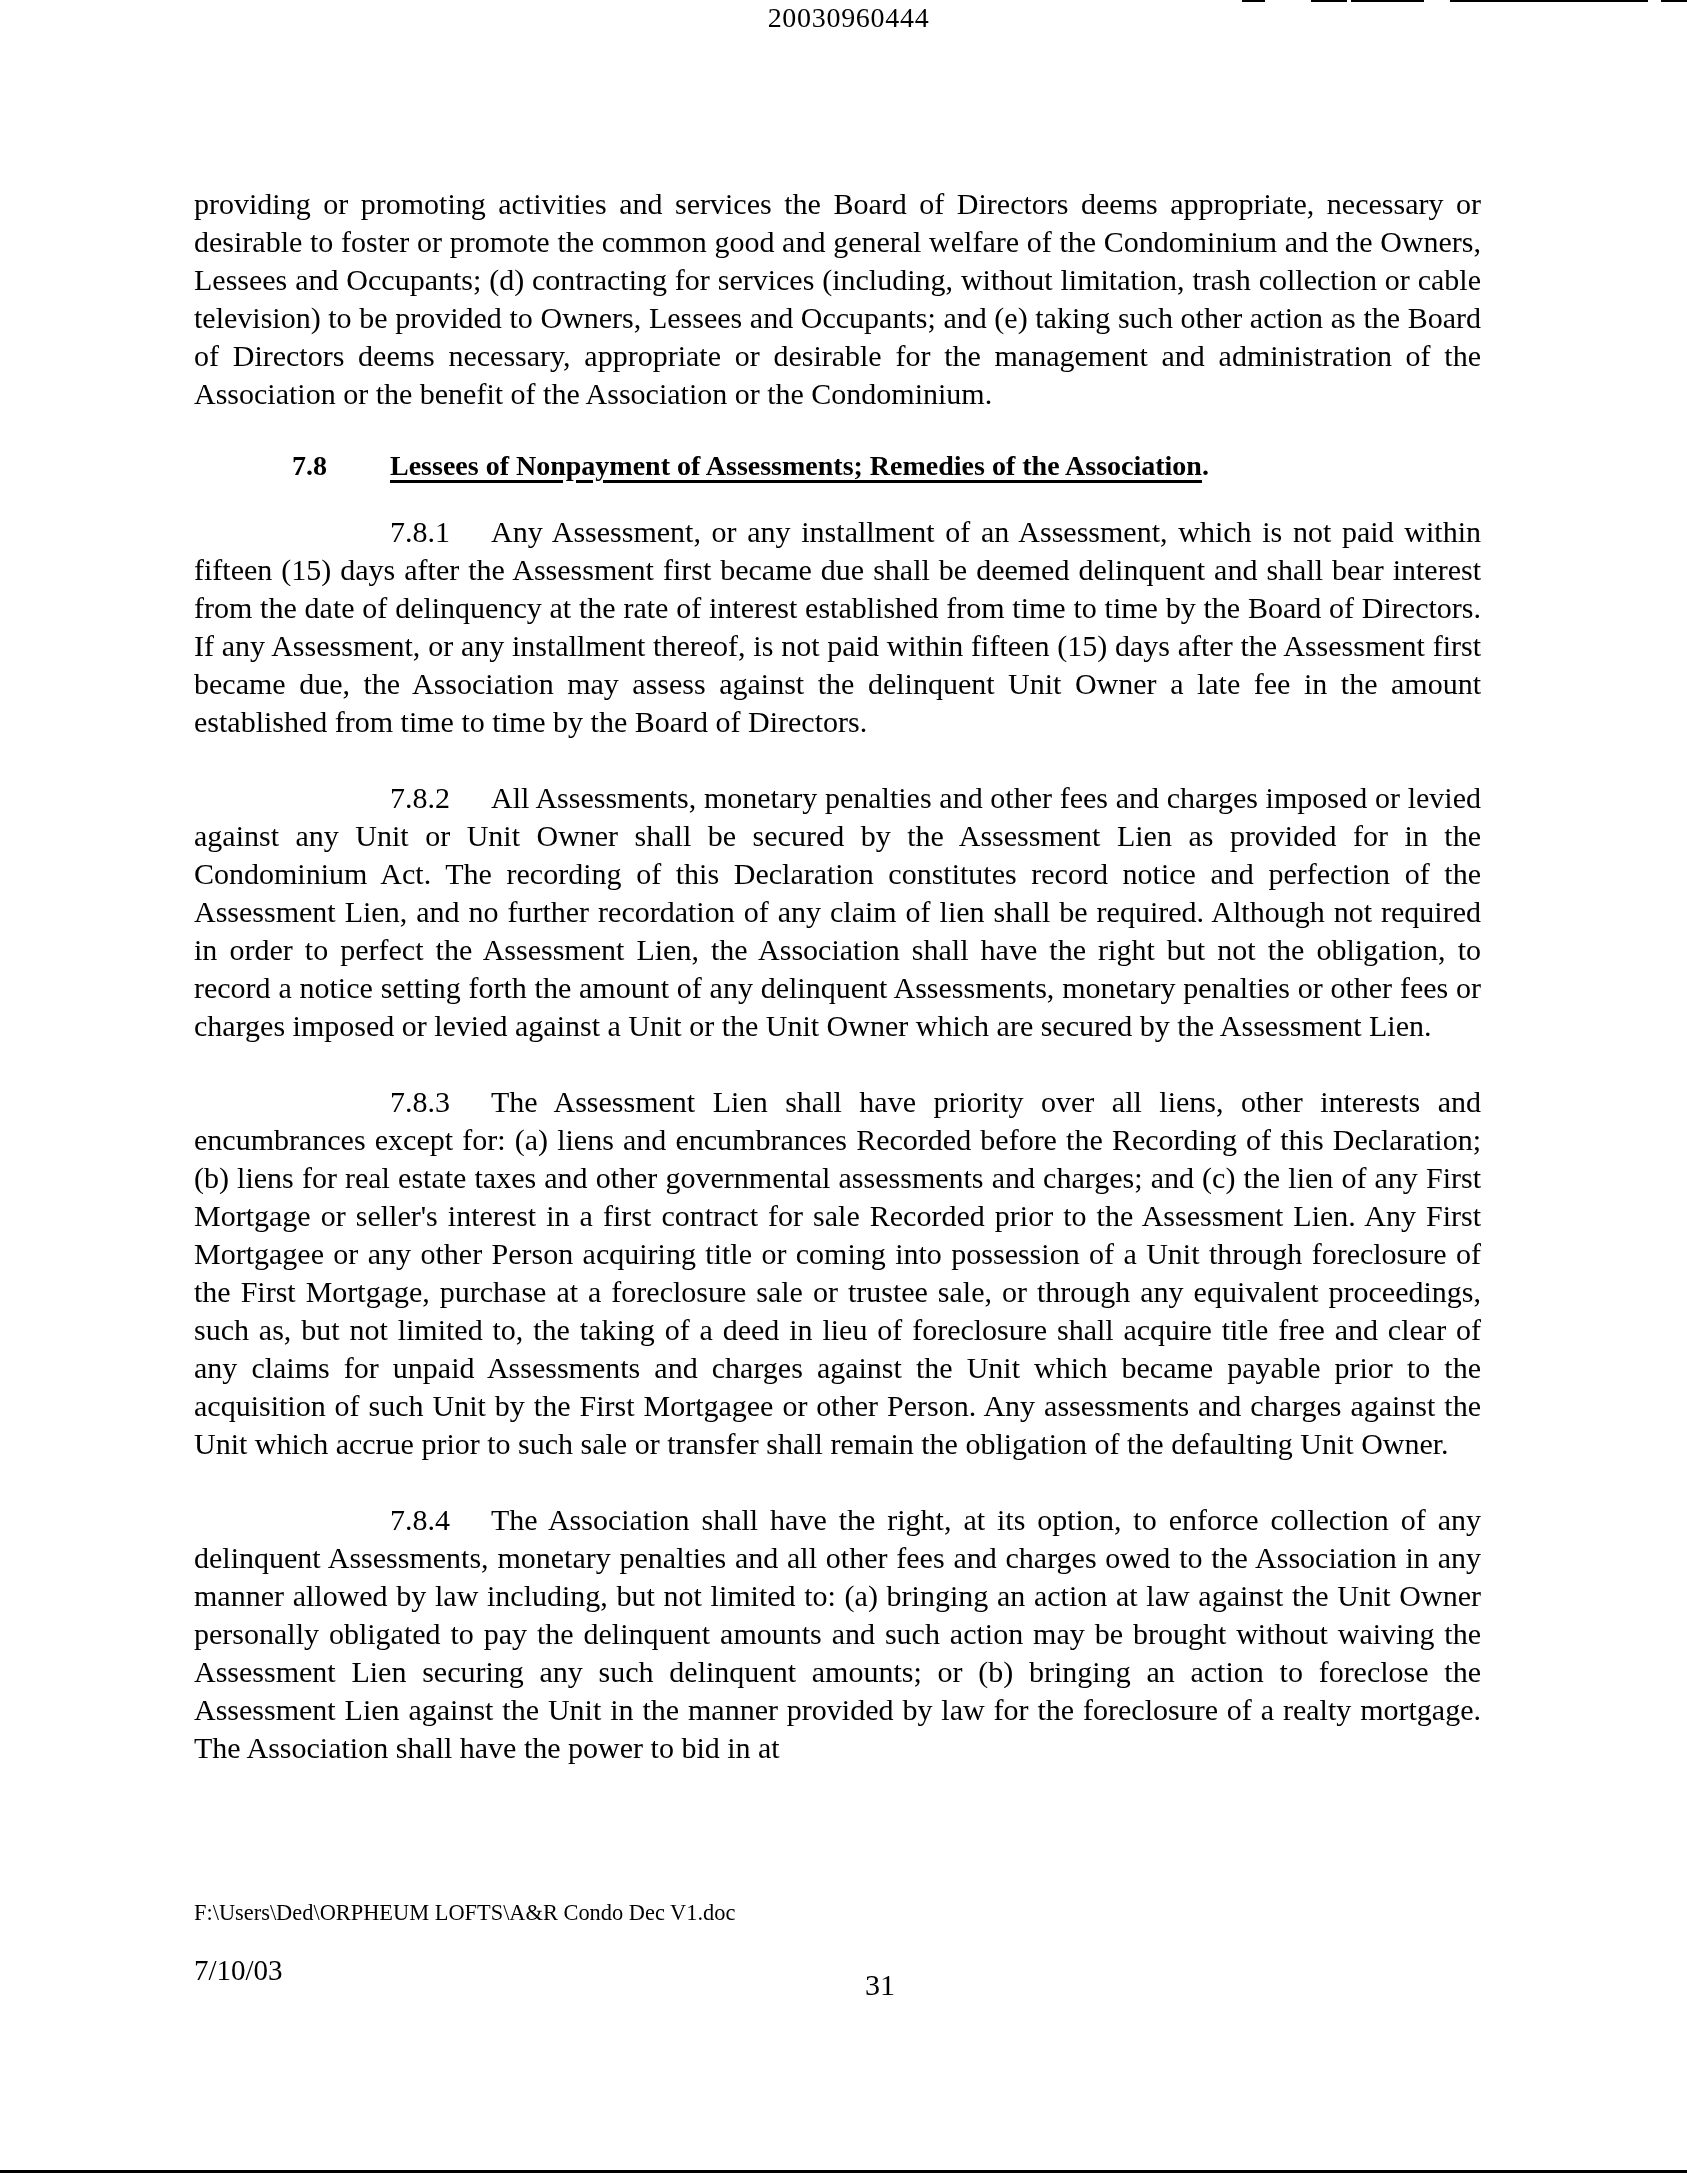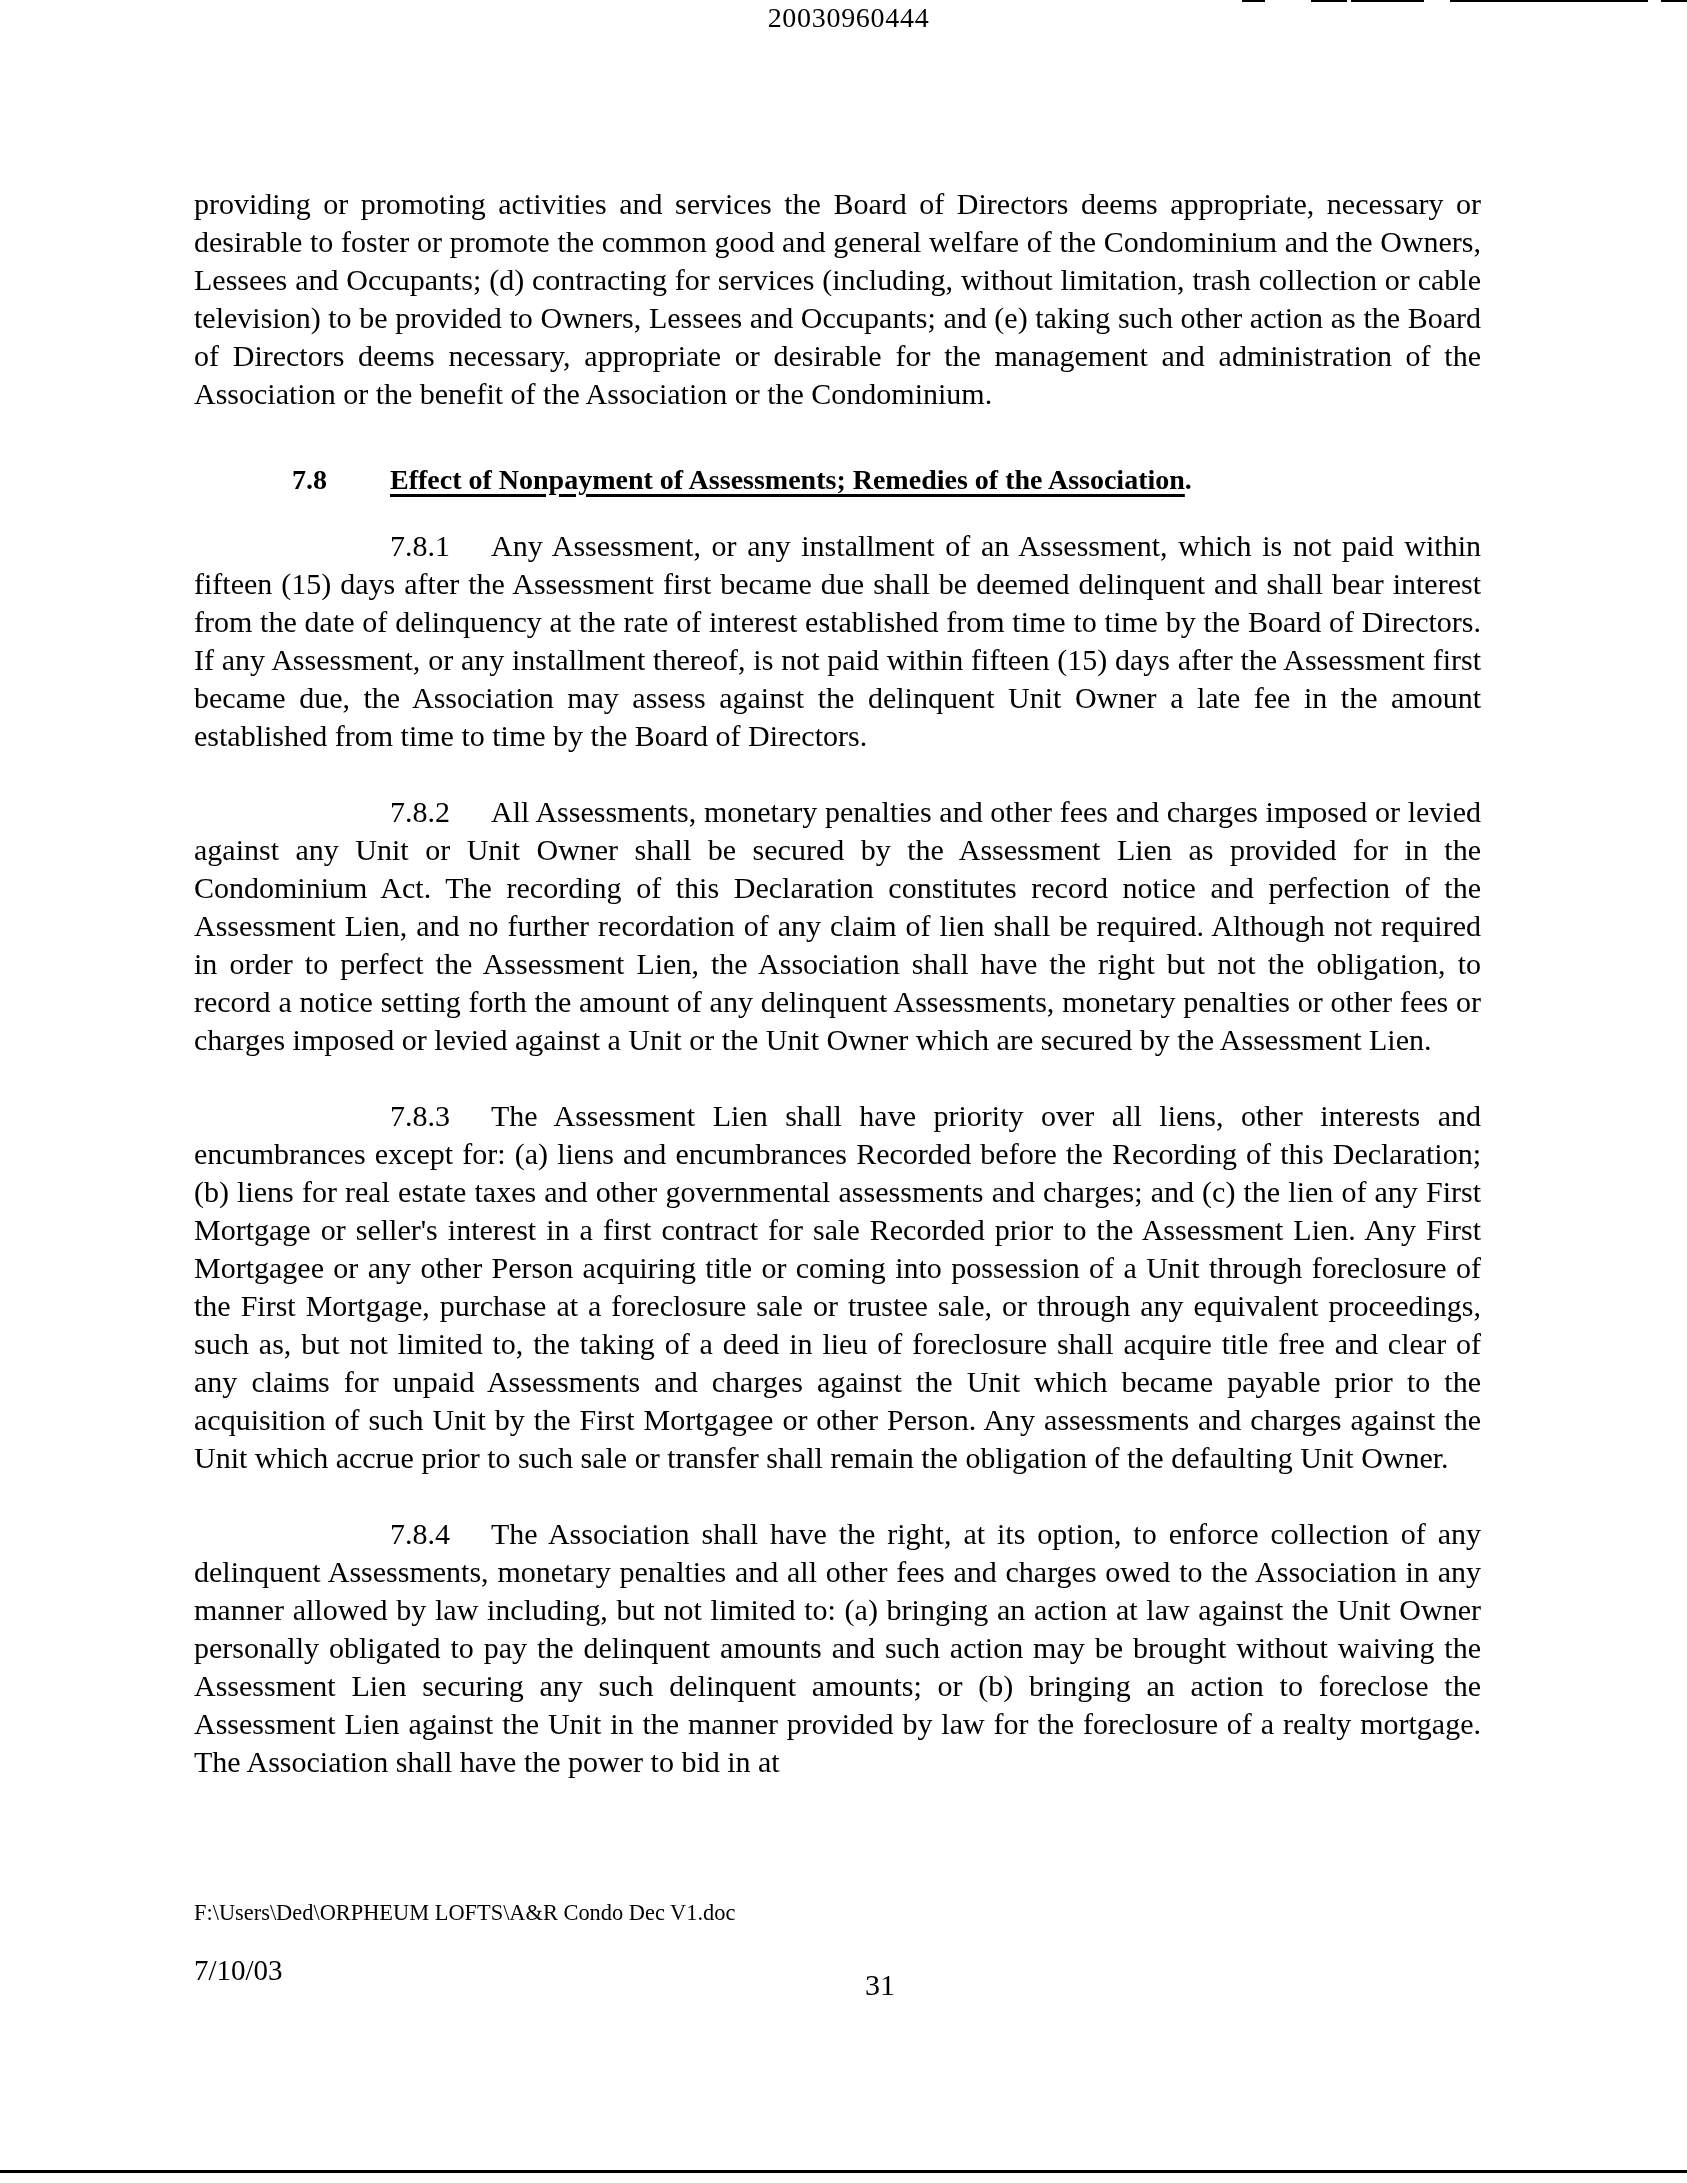--- a/index.html
+++ b/index.html
@@ -46,21 +46,21 @@
     top: 185px;
     width: 1287px;
   }
   .para {
     font-size: 30px;
     line-height: 38px;
     text-align: justify;
     margin: 0;
   }
   .para.intro {
-    margin-bottom: 48px;
+    margin-bottom: 34px;
   }
   .section-heading {
     font-size: 28px;
     line-height: 38px;
     font-weight: bold;
     margin: 0 0 28px 0;
     padding-left: 98px;
     display: flex;
   }
   .section-heading .num {
@@ -128,21 +128,21 @@
 </div>
 
 <div class="doc-number">20030960444</div>
 
 <div class="page">
 
   <p class="para intro">providing or promoting activities and services the Board of Directors deems appropriate, necessary or desirable to foster or promote the common good and general welfare of the Condominium and the Owners, Lessees and Occupants; (d) contracting for services (including, without limitation, trash collection or cable television) to be provided to Owners, Lessees and Occupants; and (e) taking such other action as the Board of Directors deems necessary, appropriate or desirable for the management and administration of the Association or the benefit of the Association or the Condominium.</p>
 
   <div class="section-heading">
     <span class="num">7.8</span>
-    <span><span class="title">Effect of Nonpayment of Assessments; Remedies of the Association</span><span class="period">.</span></span>
+    <span><span class="title">Lessees of Nonpayment of Assessments; Remedies of the Association</span><span class="period">.</span></span>
   </div>
 
   <p class="para sub"><span class="sub-num">7.8.1</span><span>Any Assessment, or any installment of an Assessment, which is not paid within fifteen (15) days after the Assessment first became due shall be deemed delinquent and shall bear interest from the date of delinquency at the rate of interest established from time to time by the Board of Directors.  If any Assessment, or any installment thereof, is not paid within fifteen (15) days after the Assessment first became due, the Association may assess against the delinquent Unit Owner a late fee in the amount established from time to time by the Board of Directors.</span></p>
 
   <p class="para sub"><span class="sub-num">7.8.2</span><span>All Assessments, monetary penalties and other fees and charges imposed or levied against any Unit or Unit Owner shall be secured by the Assessment Lien as provided for in the Condominium Act.  The recording of this Declaration constitutes record notice and perfection of the Assessment Lien, and no further recordation of any claim of lien shall be required.  Although not required in order to perfect the Assessment Lien, the Association shall have the right but not the obligation, to record a notice setting forth the amount of any delinquent Assessments, monetary penalties or other fees or charges imposed or levied against a Unit or the Unit Owner which are secured by the Assessment Lien.</span></p>
 
   <p class="para sub"><span class="sub-num">7.8.3</span><span>The Assessment Lien shall have priority over all liens, other interests and encumbrances except for:  (a) liens and encumbrances Recorded before the Recording of this Declaration; (b) liens for real estate taxes and other governmental assessments and charges; and (c) the lien of any First Mortgage or seller's interest in a first contract for sale Recorded prior to the Assessment Lien.  Any First Mortgagee or any other Person acquiring title or coming into possession of a Unit through foreclosure of the First Mortgage, purchase at a foreclosure sale or trustee sale, or through any equivalent proceedings, such as, but not limited to, the taking of a deed in lieu of foreclosure shall acquire title free and clear of any claims for unpaid Assessments and charges against the Unit which became payable prior to the acquisition of such Unit by the First Mortgagee or other Person.  Any assessments and charges against the Unit which accrue prior to such sale or transfer shall remain the obligation of the defaulting Unit Owner.</span></p>
 
   <p class="para sub"><span class="sub-num">7.8.4</span><span>The Association shall have the right, at its option, to enforce collection of any delinquent Assessments, monetary penalties and all other fees and charges owed to the Association in any manner allowed by law including, but not limited to: (a) bringing an action at law against the Unit Owner personally obligated to pay the delinquent amounts and such action may be brought without waiving the Assessment Lien securing any such delinquent amounts; or (b) bringing an action to foreclose the Assessment Lien against the Unit in the manner provided by law for the foreclosure of a realty mortgage.  The Association shall have the power to bid in at</span></p>
 

